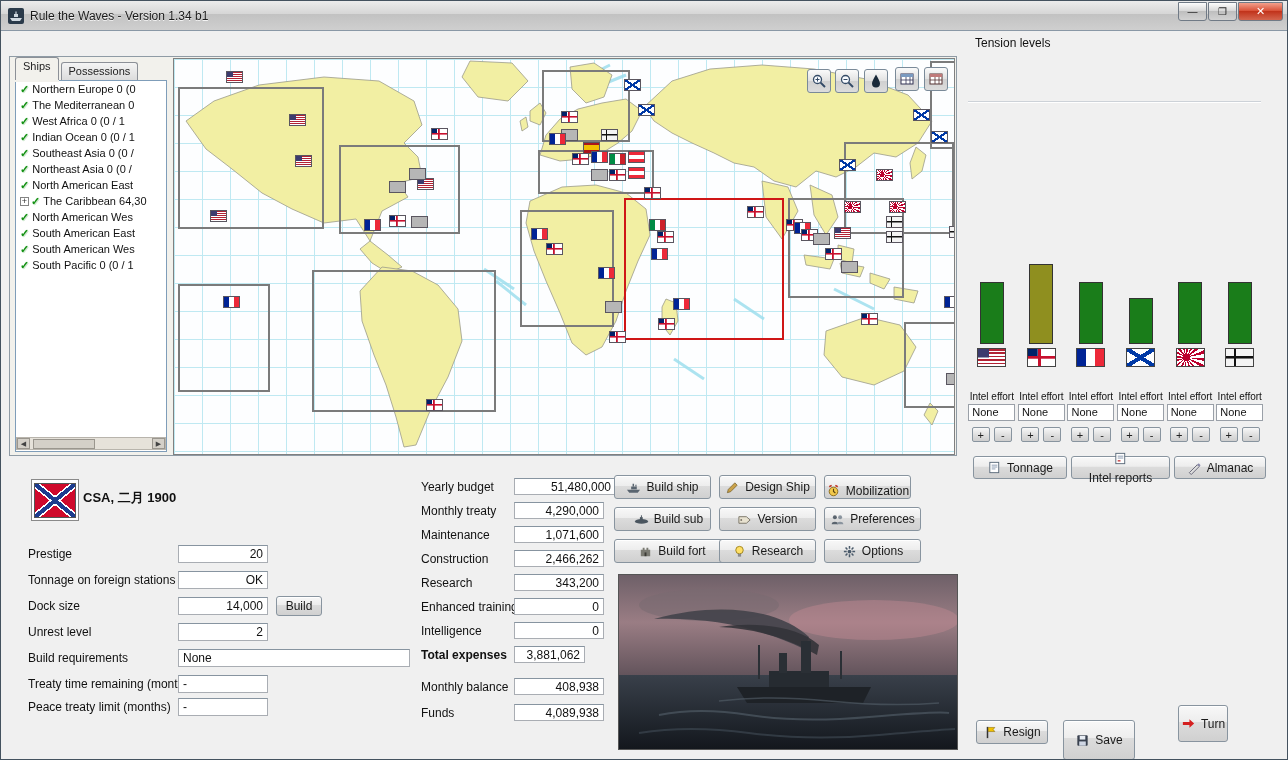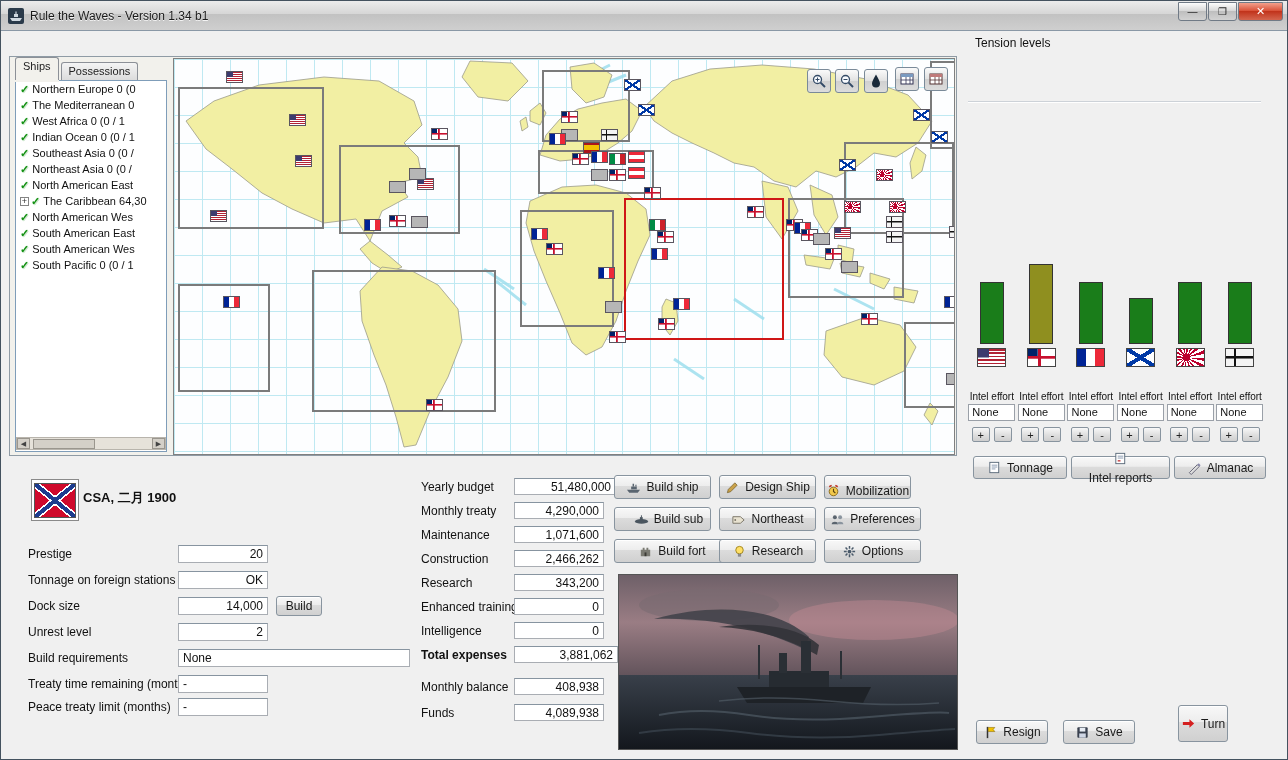--- a/index.html
+++ b/index.html
@@ -358,21 +358,21 @@
       <div class="sunken" style="left: 513px; top: 525px; width: 90px; height: 17px;">1,071,600</div>
       <div class="flabel" style="left: 420px; top: 551px;">Construction</div>
       <div class="sunken" style="left: 513px; top: 549px; width: 90px; height: 17px;">2,466,262</div>
       <div class="flabel" style="left: 420px; top: 575px;">Research</div>
       <div class="sunken" style="left: 513px; top: 573px; width: 90px; height: 17px;">343,200</div>
       <div class="flabel" style="left: 420px; top: 599px;">Enhanced training</div>
       <div class="sunken" style="left: 513px; top: 597px; width: 90px; height: 17px;">0</div>
       <div class="flabel" style="left: 420px; top: 623px;">Intelligence</div>
       <div class="sunken" style="left: 513px; top: 621px; width: 90px; height: 17px;">0</div>
       <div class="flabel bold" style="left: 420px; top: 647px;">Total expenses</div>
-      <div class="sunken" style="left: 513px; top: 645px; width: 104px; height: 17px;">3,881,062</div>
+      <div class="sunken" style="left: 513px; top: 645px; width: 71px; height: 17px;">3,881,062</div>
       <div class="flabel" style="left: 420px; top: 679px;">Monthly balance</div>
       <div class="sunken" style="left: 513px; top: 677px; width: 90px; height: 17px;">408,938</div>
       <div class="flabel" style="left: 420px; top: 705px;">Funds</div>
       <div class="sunken" style="left: 513px; top: 703px; width: 90px; height: 17px;">4,089,938</div>
     </div>
   <div id="action-buttons">
       <div class="btn" style="left: 613px; top: 474px; width: 97px; height: 24px;">
         <svg viewBox="0 0 16 16">
           <path d="M1 10.5h14l-2.5 3h-9z" fill="#5a6570"></path>
           <rect x="5.5" y="7" width="6" height="3" fill="#5a6570"></rect>
@@ -401,21 +401,21 @@
           <rect x="6.3" y="5.5" width="3" height="4" fill="#4a555f"></rect>
           <rect x="7.4" y="3.5" width="1" height="2.4" fill="#4a555f"></rect>
         </svg>
         <span>Build sub</span>
       </div>
       <div class="btn" style="left: 718px; top: 506px; width: 97px; height: 24px;">
         <svg viewBox="0 0 16 16">
           <path d="M2 5h8l4 3.5L10 12H2z" fill="#e8e2d0" stroke="#7a7468"></path>
           <circle cx="4.5" cy="8.5" r="1" fill="#7a7468"></circle>
         </svg>
-        <span>Northeast</span>
+        <span>Version</span>
       </div>
       <div class="btn" style="left: 823px; top: 506px; width: 97px; height: 24px;">
         <svg viewBox="0 0 16 16">
           <circle cx="5.2" cy="5.5" r="2.1" fill="#5a646e"></circle>
           <circle cx="10.8" cy="5.5" r="2.1" fill="#8a949e"></circle>
           <path d="M1.8 13c0-3.4 6.8-3.4 6.8 0z" fill="#5a646e"></path>
           <path d="M7.4 13c0-3.4 6.8-3.4 6.8 0z" fill="#8a949e"></path>
         </svg>
         <span>Preferences</span>
       </div>
@@ -574,21 +574,21 @@
       </div>
     </div>
   <div id="footer-buttons">
       <div class="btn" style="left: 975px; top: 719px; width: 72px; height: 24px;">
         <svg viewBox="0 0 16 16">
           <rect x="4" y="2" width="1.6" height="12" fill="#333"></rect>
           <path d="M5.6 2.6h7l-1.8 2.2 1.8 2.2h-7z" fill="#f2c200" stroke="#8a6a00" stroke-width="0.6"></path>
         </svg>
         <span>Resign</span>
       </div>
-      <div class="btn" style="left: 1062px; top: 719px; width: 72px; height: 24px;">
+      <div class="btn" style="left: 1062px; top: 719px; width: 72px; height: 40px;">
         <svg viewBox="0 0 16 16">
           <rect x="2.5" y="2.5" width="11" height="11" rx="1" fill="#39414f"></rect>
           <rect x="5" y="3" width="6" height="4" fill="#e8edf4"></rect>
           <rect x="4.5" y="9" width="7" height="4.5" fill="#cfd6e4"></rect>
         </svg>
         <span>Save</span>
       </div>
       <div class="btn" style="left: 1177px; top: 704px; width: 50px; height: 37px;">
         <svg viewBox="0 0 16 16">
           <path d="M2 6.5h7V3.5L14 8l-5 4.5V9.5H2z" fill="#d42020"></path>

